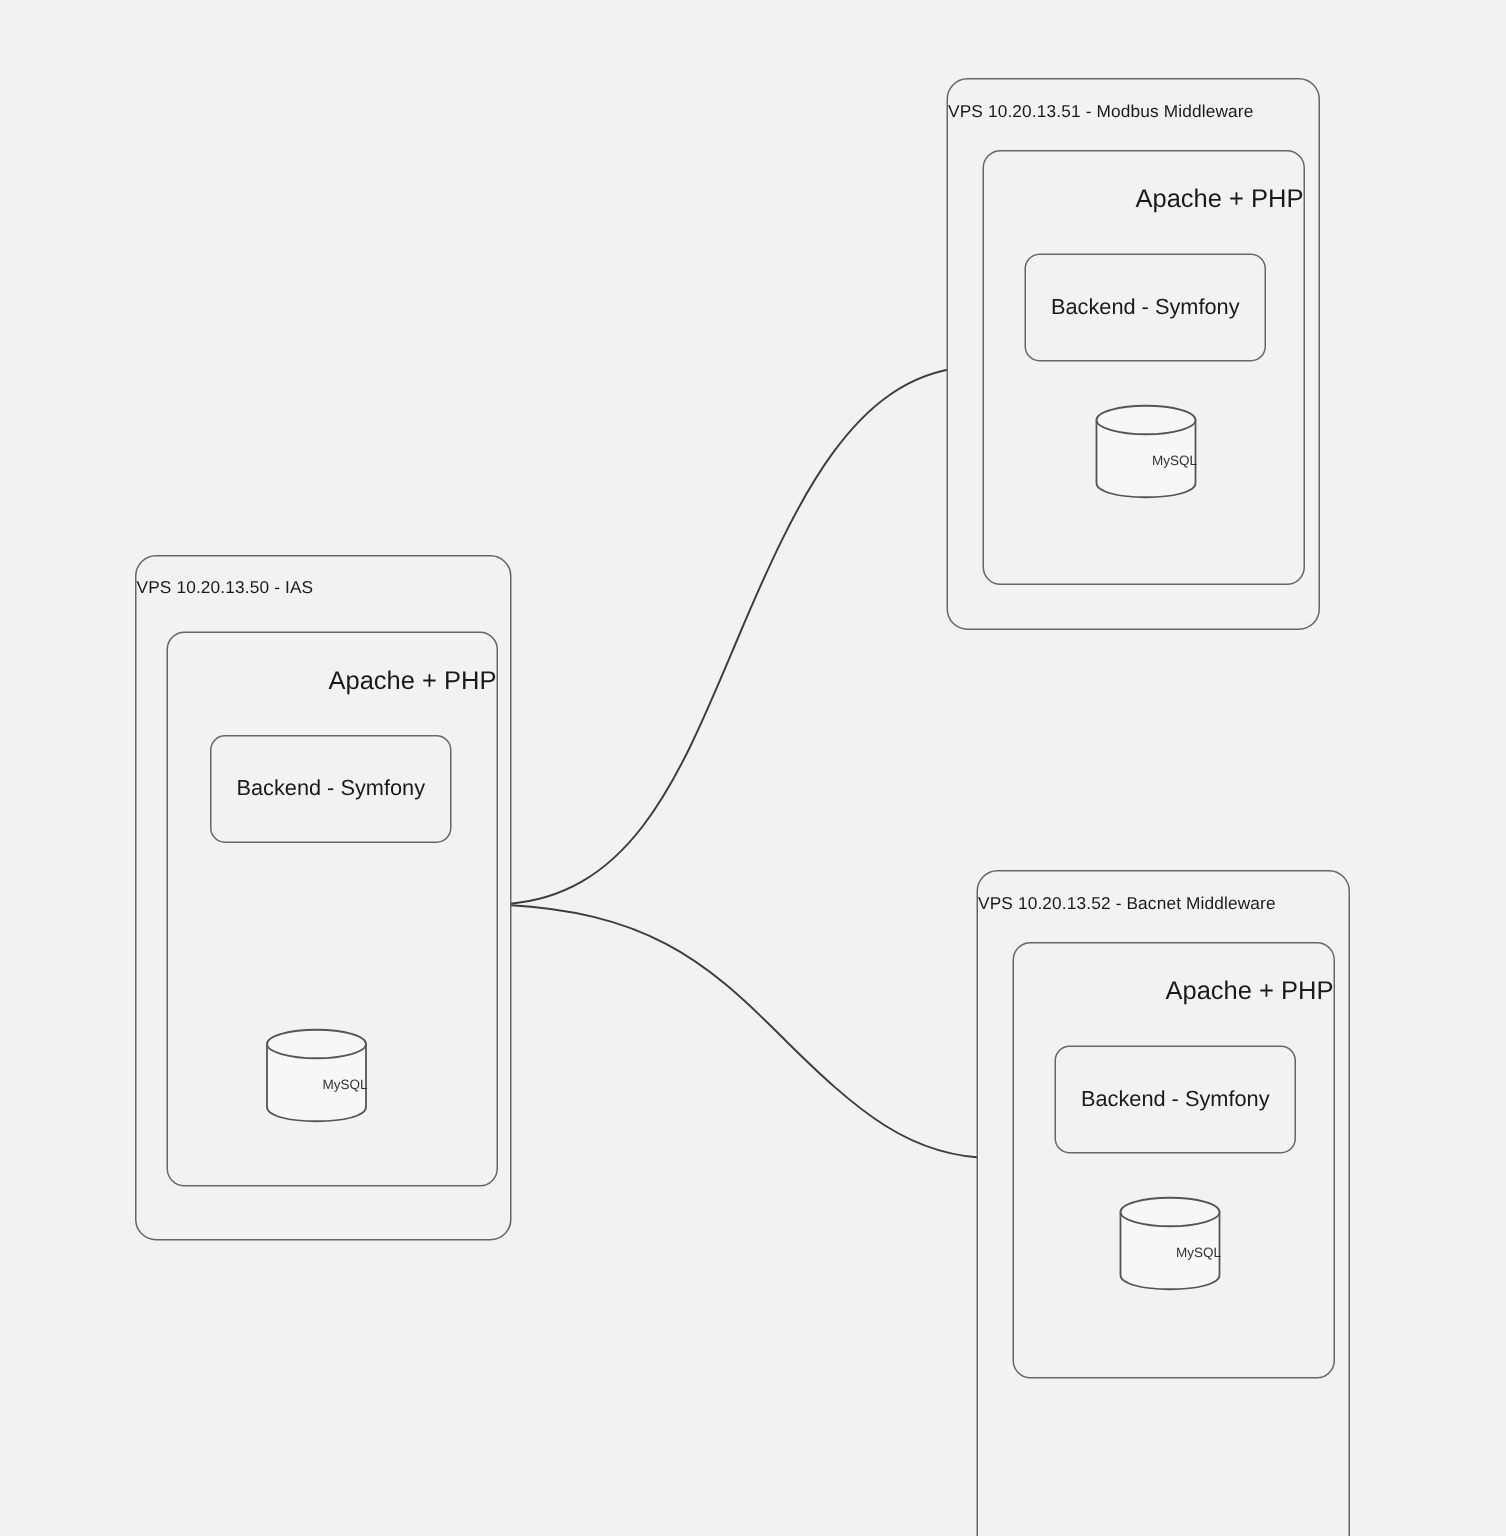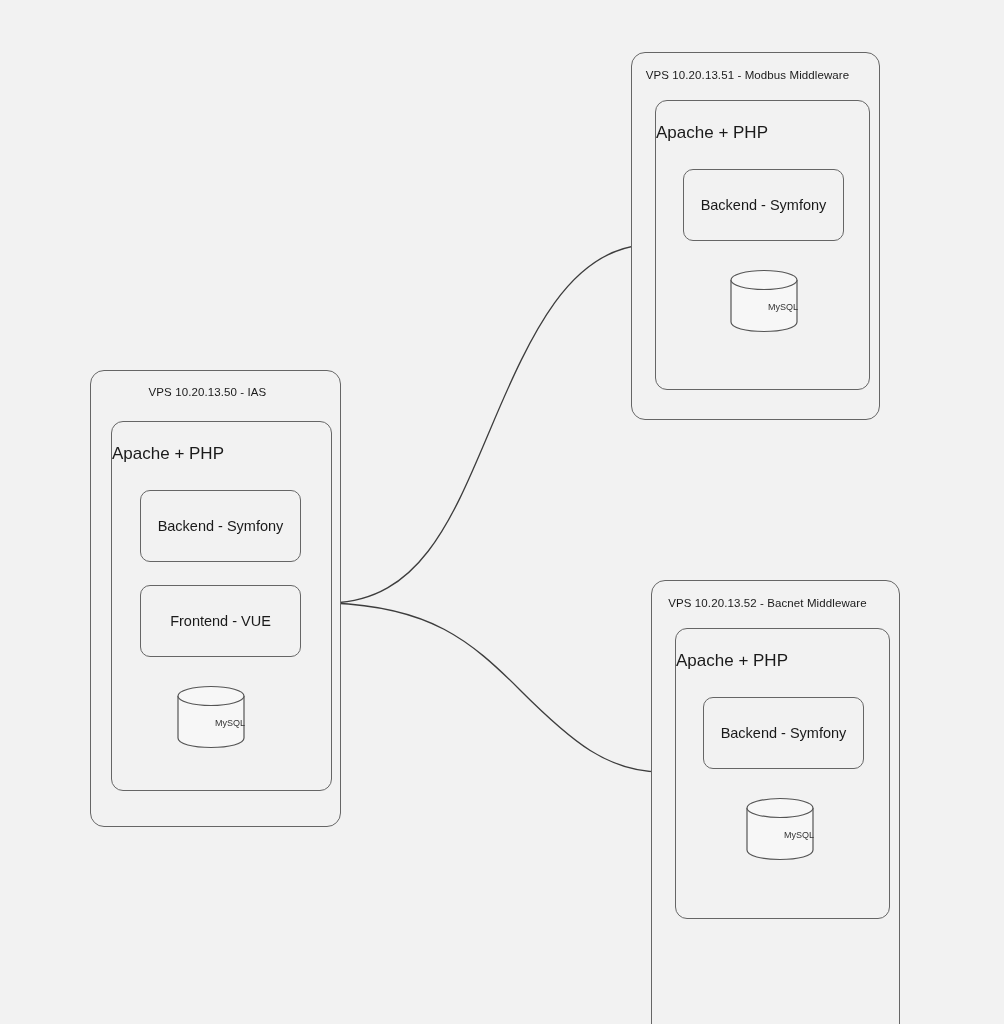--- a/index.html
+++ b/index.html
@@ -27,34 +27,34 @@
     border: 1.3px solid #666666;
     border-radius: 12px;
   }
   .vps-container {
     border-radius: 14px;
   }
   .vps-title {
     position: absolute;
     left: 0;
     right: 16px;
-    text-align: center;
+    text-align: left;
     font-size: 11.5px;
     color: #1a1a1a;
     letter-spacing: 0.1px;
     white-space: nowrap;
   }
   .apache-box {
     border-radius: 12px;
   }
   .apache-title {
     position: absolute;
     left: 0;
     right: 0;
-    text-align: left;
+    text-align: right;
     font-size: 17px;
     color: #1a1a1a;
     white-space: nowrap;
   }
   .leaf-box {
     border-radius: 10px;
     display: flex;
     align-items: center;
     justify-content: center;
   }
@@ -105,23 +105,20 @@
   <div class="node vps-container" style="left:90px; top:370px; width:251px; height:457px;">
     <div class="vps-title" style="top:15px;">VPS 10.20.13.50 - IAS</div>
 
     <div class="node apache-box" style="left:20px; top:50px; width:221px; height:370px;">
       <div class="apache-title" style="top:22px;">Apache + PHP</div>
 
       <div class="node leaf-box" style="left:28px; top:68px; width:161px; height:72px;">
         <span class="leaf-label">Backend - Symfony</span>
       </div>
 
-      <div class="node leaf-box" style="left:28px; top:163px; width:161px; height:72px;">
-        <span class="leaf-label">Frontend - VUE</span>
-      </div>
 
       <div class="db-wrap" style="left:65px; top:263px; width:68px; height:64px;">
         <svg width="68" height="64" viewBox="0 0 68 64">
           <path d="M 1 11 L 1 53 C 1 59 16 62.5 34 62.5 C 52 62.5 67 59 67 53 L 67 11" fill="#f7f7f7" stroke="#555555" stroke-width="1.2"></path>
           <ellipse cx="34" cy="11" rx="33" ry="9.5" fill="#f7f7f7" stroke="#555555" stroke-width="1.2"></ellipse>
         </svg>
         <div class="db-label" style="top:33px;">MySQL</div>
       </div>
     </div>
   </div>

